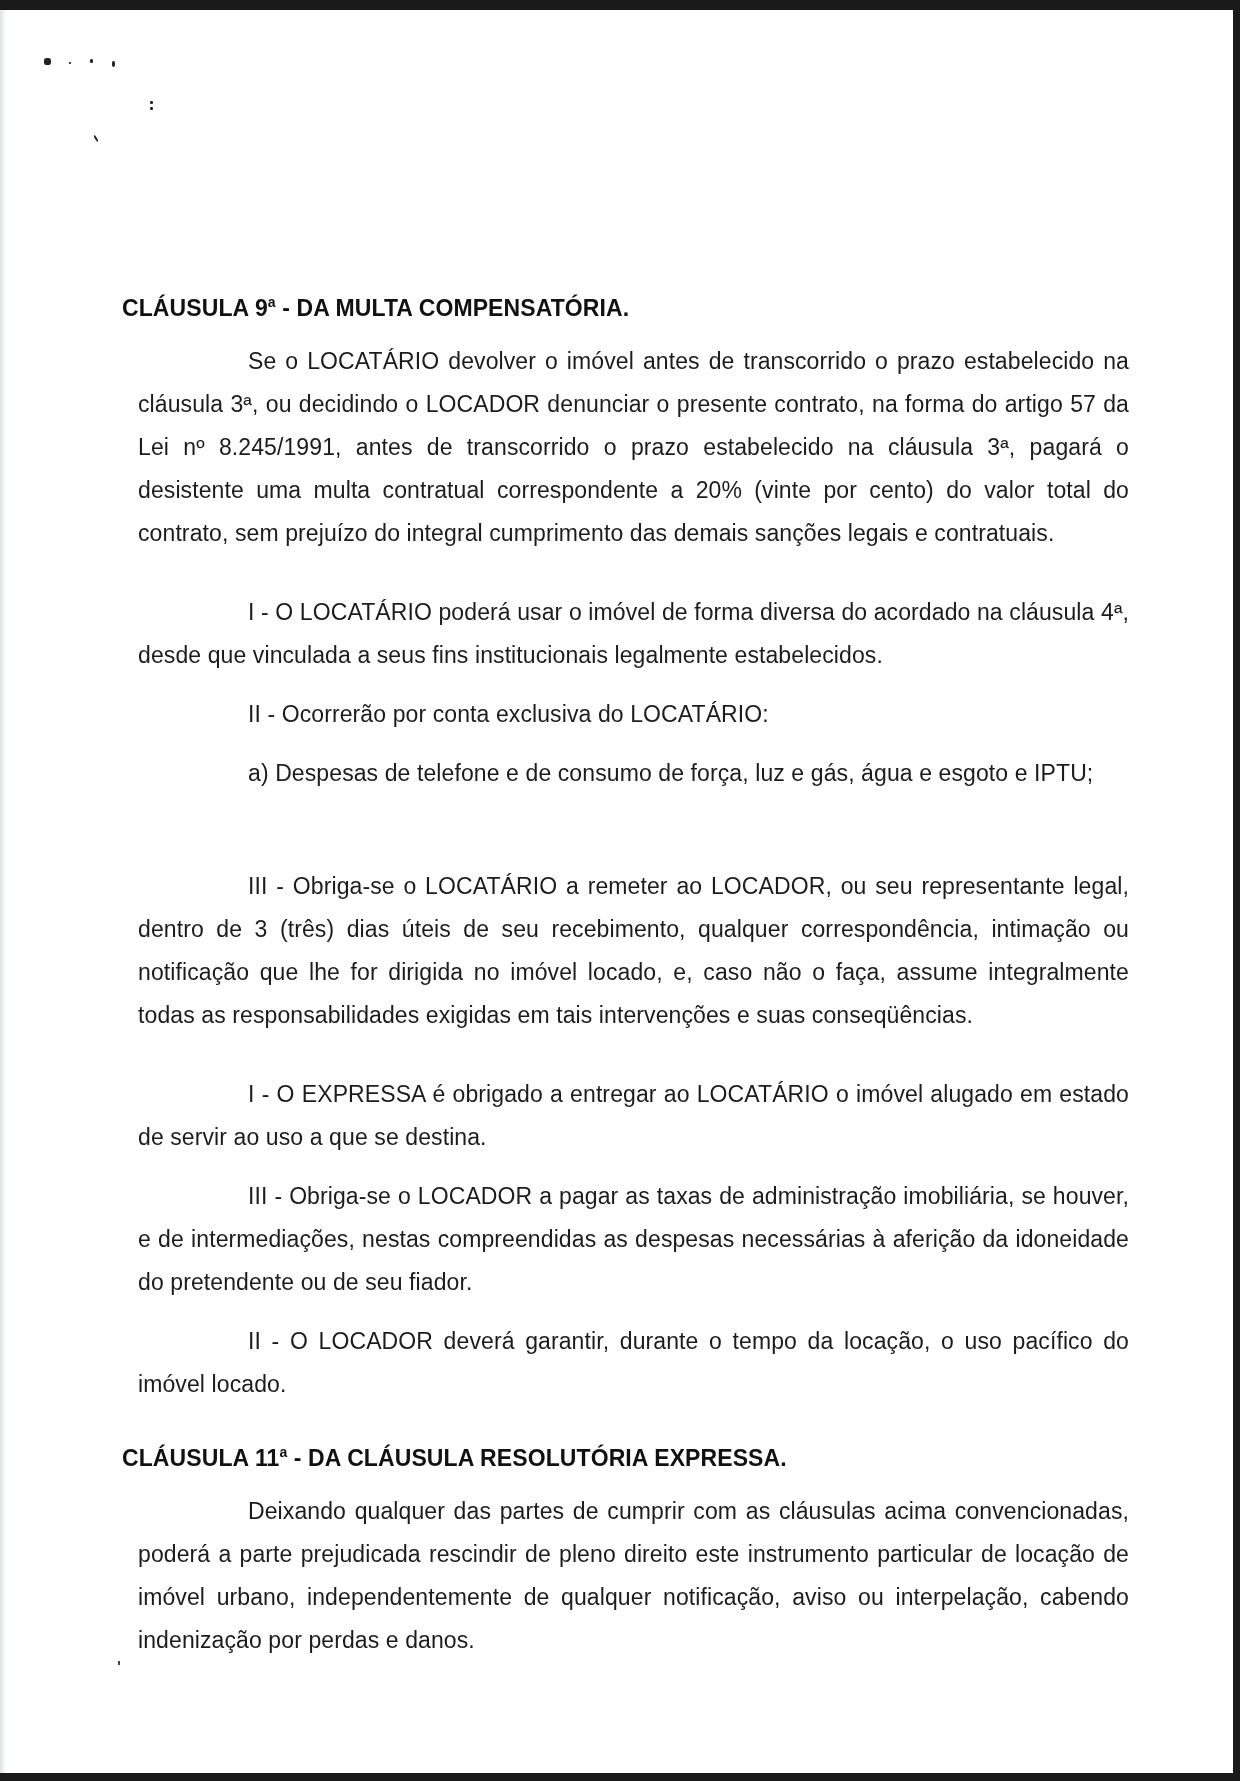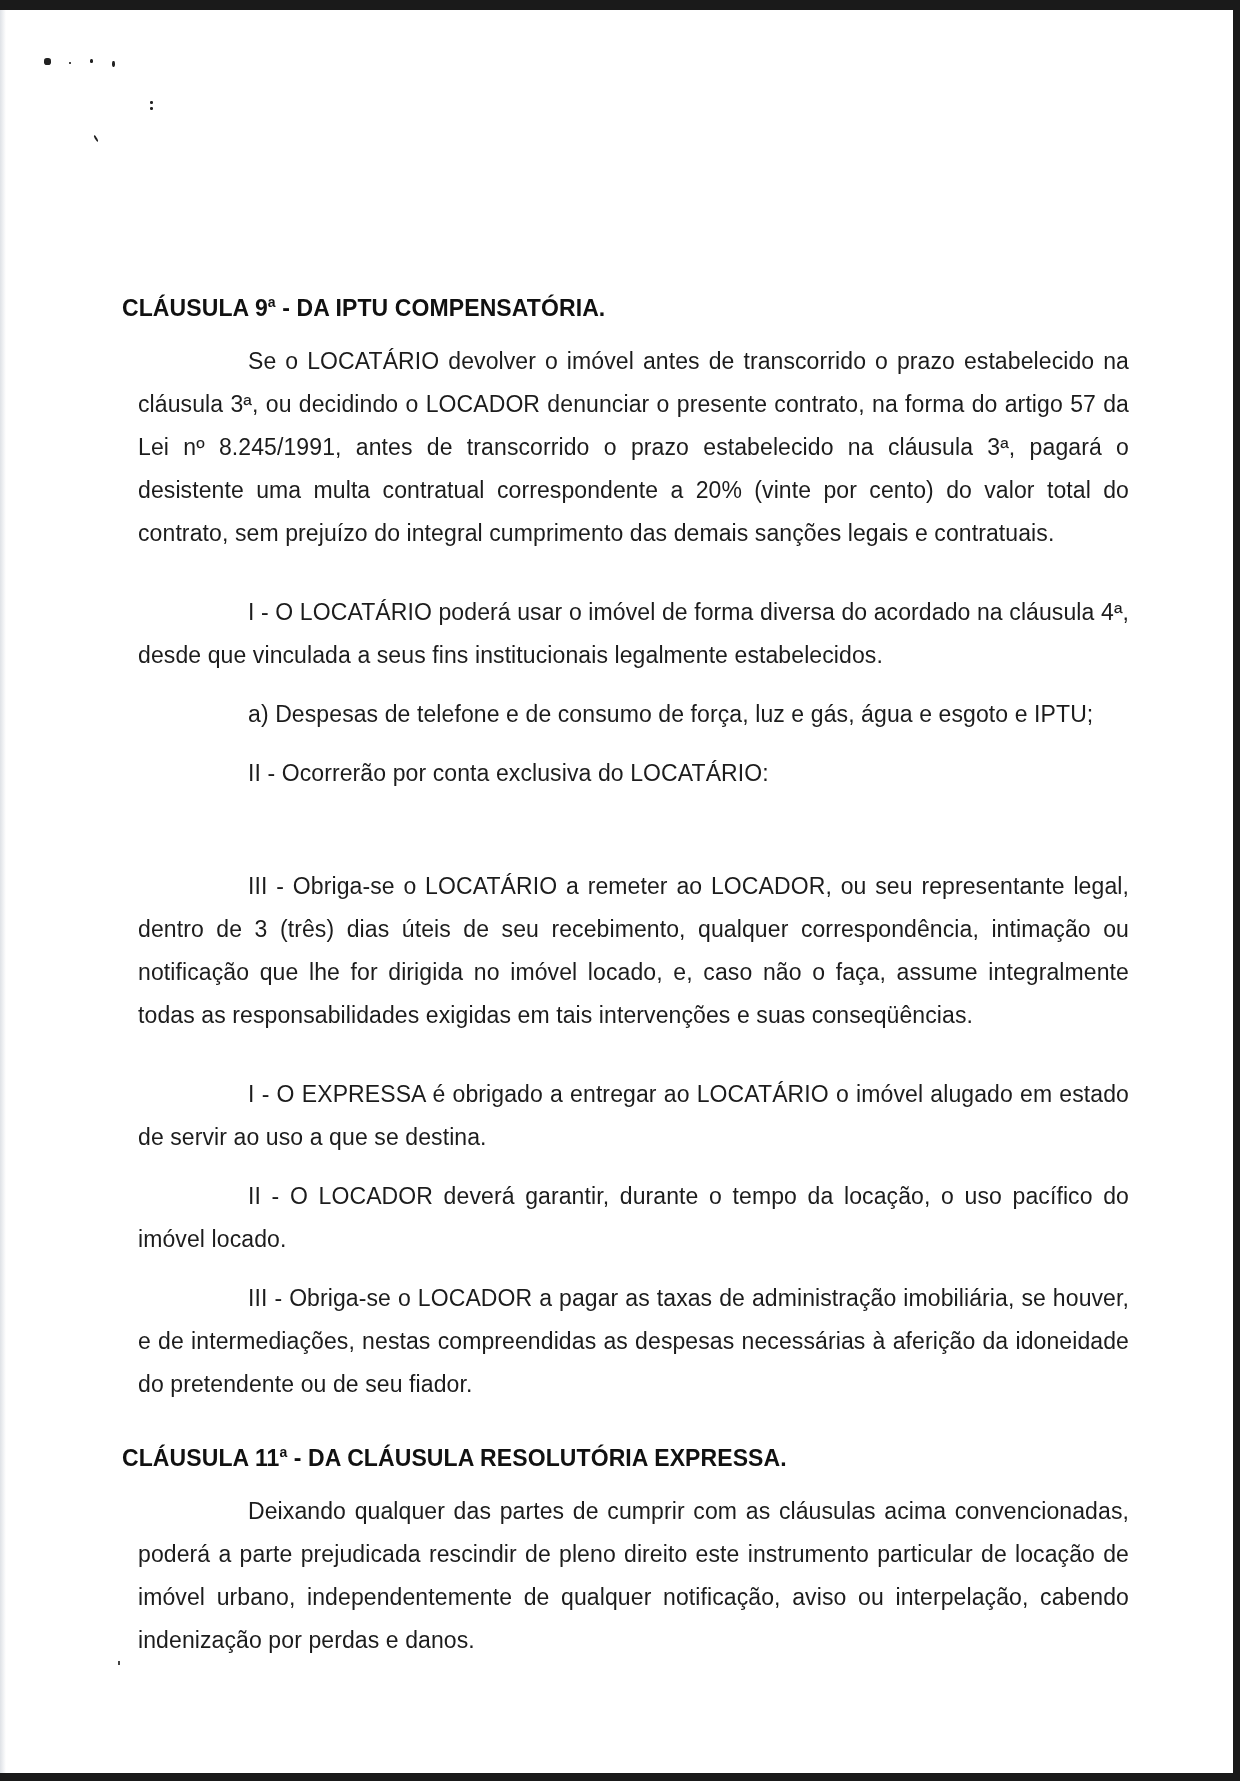--- a/index.html
+++ b/index.html
@@ -96,36 +96,36 @@
     <span class="mark" style="left:90px;top:49px;width:3px;height:4px;"></span>
     <span class="mark" style="left:112px;top:51px;width:3px;height:6px;"></span>
     <span class="mark" style="left:150px;top:91px;width:3px;height:3px;"></span>
     <span class="mark" style="left:150px;top:97px;width:3px;height:3px;"></span>
     <span class="mark" style="left:95px;top:125px;width:2px;height:7px;transform:rotate(-30deg);"></span>
   </div>
 
   <div class="content">
 
     <section class="clause">
-      <h2 class="clause-title"><span>CLÁUSULA 9</span><sup>a</sup><span> - DA IPTU COMPENSATÓRIA.</span></h2>
+      <h2 class="clause-title"><span>CLÁUSULA 9</span><sup>a</sup><span> - DA MULTA COMPENSATÓRIA.</span></h2>
       <p class="para">Se o LOCATÁRIO devolver o imóvel antes de transcorrido o prazo estabelecido na cláusula 3ª, ou decidindo o LOCADOR denunciar o presente contrato, na forma do artigo 57 da Lei nº 8.245/1991, antes de transcorrido o prazo estabelecido na cláusula 3ª, pagará o desistente uma multa contratual correspondente a 20% (vinte por cento) do valor total do contrato, sem prejuízo do integral cumprimento das demais sanções legais e contratuais.</p>
     </section>
 
     <section class="clause">
       <p class="para">I - O LOCATÁRIO poderá usar o imóvel de forma diversa do acordado na cláusula 4ª, desde que vinculada a seus fins institucionais legalmente estabelecidos.</p>
+      <p class="para">II - Ocorrerão por conta exclusiva do LOCATÁRIO:</p>
       <p class="para">a) Despesas de telefone e de consumo de força, luz e gás, água e esgoto e IPTU;</p>
-      <p class="para">II - Ocorrerão por conta exclusiva do LOCATÁRIO:</p>
       <div class="gap"></div>
       <p class="para">III - Obriga-se o LOCATÁRIO a remeter ao LOCADOR, ou seu representante legal, dentro de 3 (três) dias úteis de seu recebimento, qualquer correspondência, intimação ou notificação que lhe for dirigida no imóvel locado, e, caso não o faça, assume integralmente todas as responsabilidades exigidas em tais intervenções e suas conseqüências.</p>
     </section>
 
     <section class="clause">
       <p class="para">I - O EXPRESSA é obrigado a entregar ao LOCATÁRIO o imóvel alugado em estado de servir ao uso a que se destina.</p>
+      <p class="para">III - Obriga-se o LOCADOR a pagar as taxas de administração imobiliária, se houver, e de intermediações, nestas compreendidas as despesas necessárias à aferição da idoneidade do pretendente ou de seu fiador.</p>
       <p class="para">II - O LOCADOR deverá garantir, durante o tempo da locação, o uso pacífico do imóvel locado.</p>
-      <p class="para">III - Obriga-se o LOCADOR a pagar as taxas de administração imobiliária, se houver, e de intermediações, nestas compreendidas as despesas necessárias à aferição da idoneidade do pretendente ou de seu fiador.</p>
     </section>
 
     <section class="clause">
       <h2 class="clause-title"><span>CLÁUSULA 11</span><sup>a</sup><span> - DA CLÁUSULA RESOLUTÓRIA EXPRESSA.</span></h2>
       <p class="para">Deixando qualquer das partes de cumprir com as cláusulas acima convencionadas, poderá a parte prejudicada rescindir de pleno direito este instrumento particular de locação de imóvel urbano, independentemente de qualquer notificação, aviso ou interpelação, cabendo indenização por perdas e danos.</p>
     </section>
   </div>
 
   <span class="tick"></span>
 </div>

